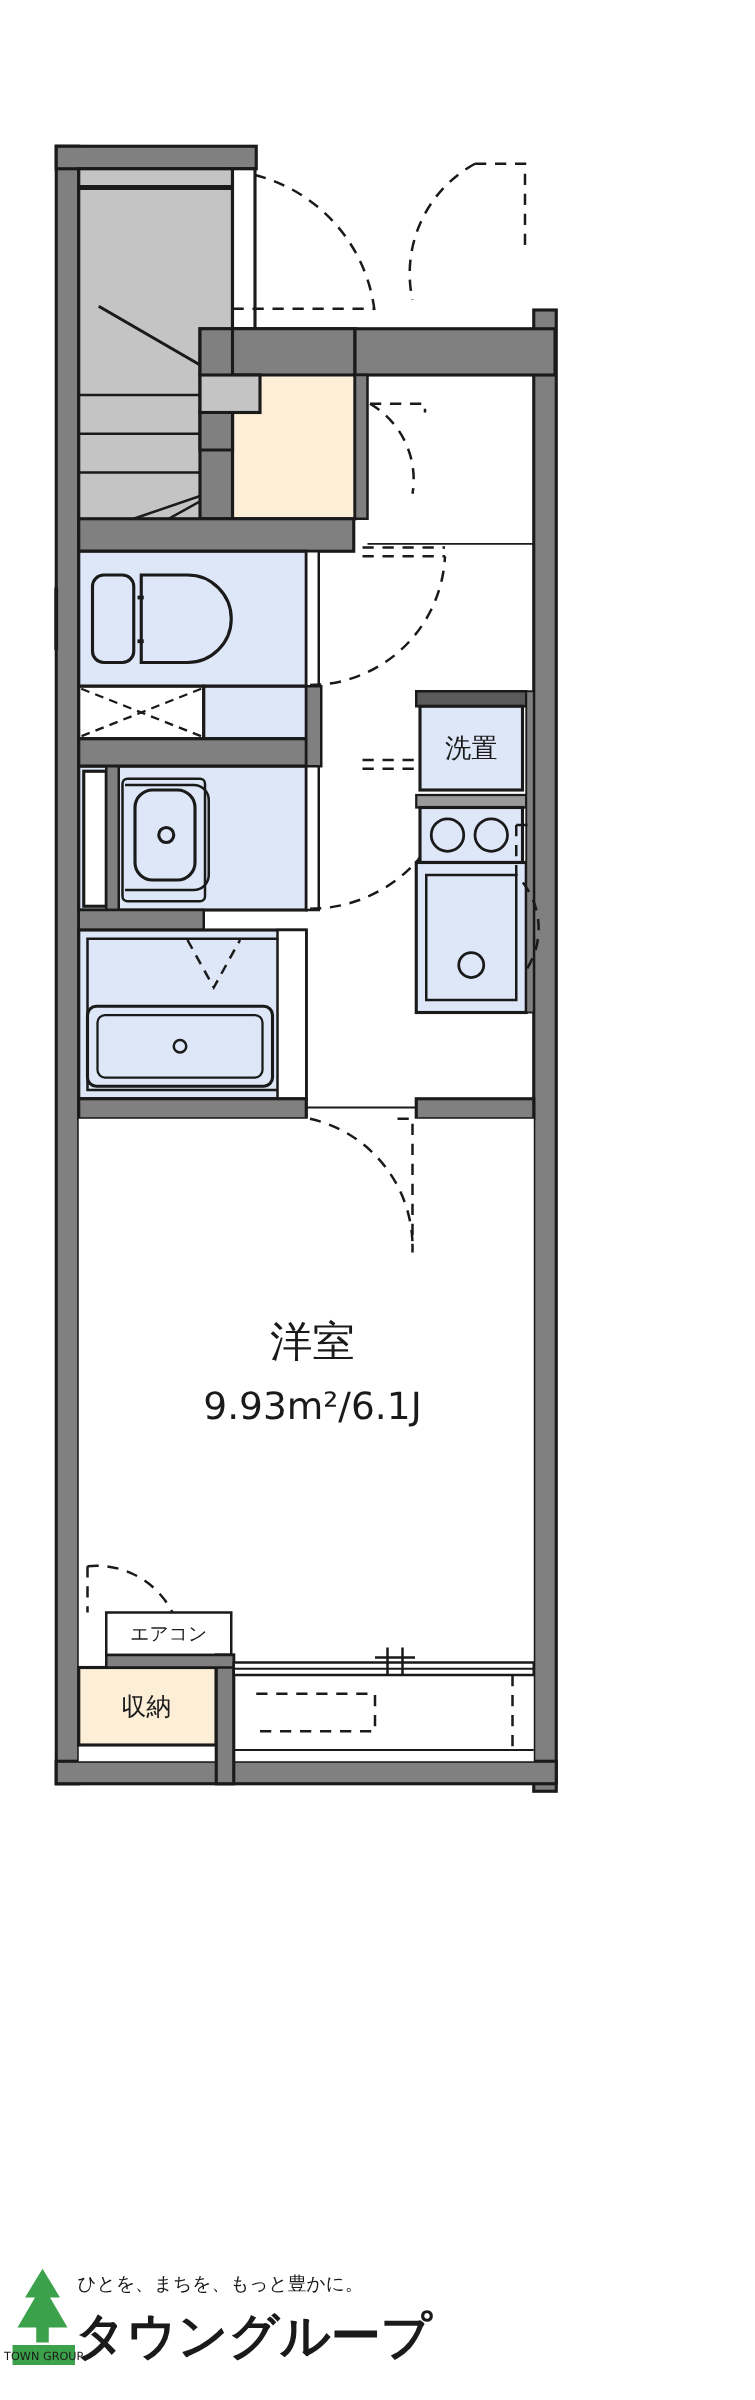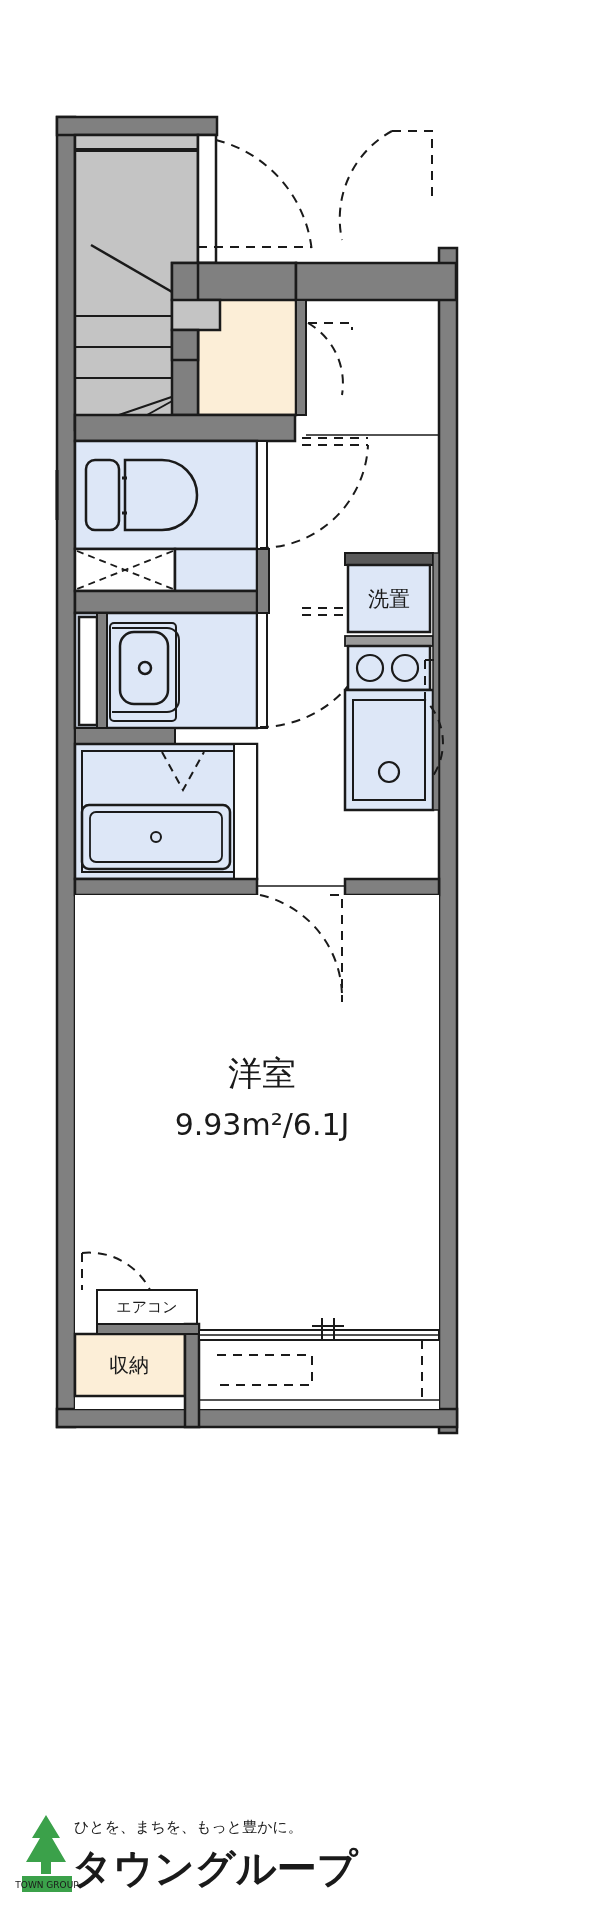--- a/index.html
+++ b/index.html
@@ -1,21 +1,21 @@
 <!DOCTYPE html>
 <html><head>
 <meta charset="utf-8">
 <style>
   html,body{margin:0;padding:0;background:#ffffff;}
   body{
     width:604px;height:1920px;
     font-family:"Liberation Sans","DejaVu Sans",sans-serif;
     position:relative;overflow:hidden;
   }
-  #plan-root{position:absolute;left:12px;top:0;width:556px;height:1920px;}
+  #plan-root{position:absolute;left:0;top:0;width:556px;height:1920px;}
   svg{display:block;}
   .lbl{font-family:"DejaVu Sans","Liberation Sans",sans-serif;fill:#1a1a1a;}
 </style>
 </head>
 <body>
 
 <div id="plan-root">
 <svg width="604" height="1920" viewBox="0 0 604 1920" xmlns="http://www.w3.org/2000/svg">
 
   <rect x="0" y="0" width="604" height="1920" fill="#ffffff"></rect>

